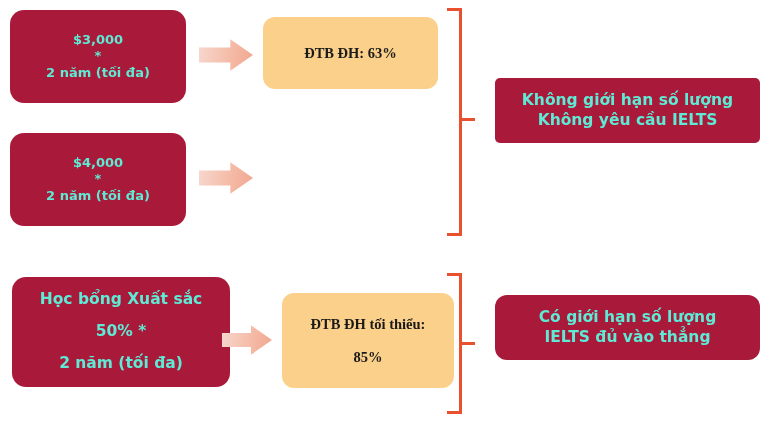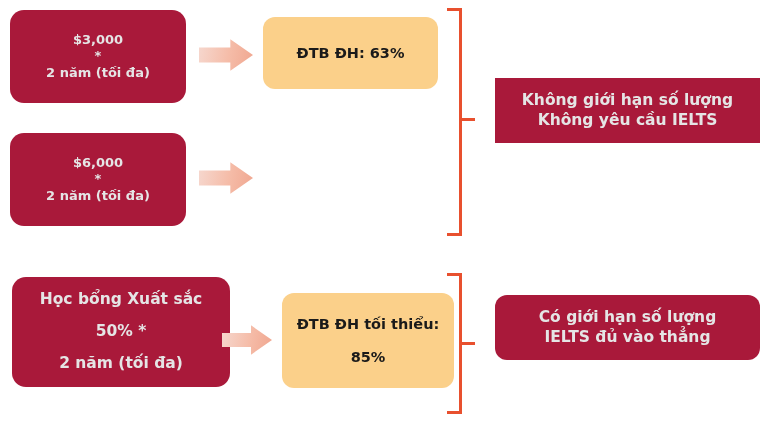--- a/index.html
+++ b/index.html
@@ -26,42 +26,43 @@
     flex-direction: column;
     align-items: center;
     justify-content: center;
     text-align: center;
     line-height: 1.28;
   }
   .box .line { display: block; white-space: pre; }
 
   .box-red {
     background: #A9193A;
-    color: #e5e5e5;
+    color: #5eead4;
     border-radius: 14px;
     font-weight: bold;
   }
   .box-yellow {
     background: #FBD08A;
     color: #1a1a1a;
     border-radius: 12px;
     font-weight: bold;
+    font-family: Liberation Serif, serif;
   }
 
   
   #red-1   { left: 10px;  top: 10px;  width: 176px; height: 93px;  font-size: 13px; }
   #red-2   { left: 10px;  top: 133px; width: 176px; height: 93px;  font-size: 13px; }
   #red-3   { left: 12px;  top: 277px; width: 218px; height: 110px; font-size: 15.5px; gap: 12px; }
 
   #yellow-1 { left: 263px; top: 17px;  width: 175px; height: 72px; font-size: 14.5px; }
   #yellow-2 { left: 263px; top: 140px; width: 175px; height: 72px; font-size: 14.5px; }
   #yellow-3 { left: 282px; top: 293px; width: 172px; height: 95px; font-size: 14.5px; }
   #yellow-3 .line + .line { margin-top: 14px; }
 
-  #info-1  { left: 495px; top: 78px;  width: 265px; height: 65px; font-size: 15.5px; border-radius: 0; }
+  #info-1  { left: 495px; top: 78px;  width: 265px; height: 65px; font-size: 15.5px; border-radius: 5px; }
   #info-2  { left: 495px; top: 295px; width: 265px; height: 65px; font-size: 15.5px; border-radius: 12px; }
 
   
   .arrow {
     position: absolute;
     background: linear-gradient(100deg, #F6D8CF 0%, #F5BCA8 55%, #F0A68F 100%);
     clip-path: polygon(0% 28%, 58% 28%, 58% 4%, 100% 50%, 58% 96%, 58% 72%, 0% 72%);
   }
   #arrow-1 { left: 199px; top: 38px;  width: 54px; height: 34px; }
   #arrow-2 { left: 199px; top: 161px; width: 54px; height: 34px; }
@@ -102,21 +103,21 @@
     <span class="line">2 năm (tối đa)</span>
   </div>
 
   <div class="arrow" id="arrow-1"></div>
 
   <div class="box box-yellow" id="yellow-1">
     <span class="line">ĐTB ĐH: 63%</span>
   </div>
 
   <div class="box box-red" id="red-2">
-    <span class="line">$6,000</span>
+    <span class="line">$4,000</span>
     <span class="line">*</span>
     <span class="line">2 năm (tối đa)</span>
   </div>
 
   <div class="arrow" id="arrow-2"></div>
 
 
   <div class="brace" id="brace-1">
     <div class="stem"></div>
     <div class="tick tick-top"></div>

